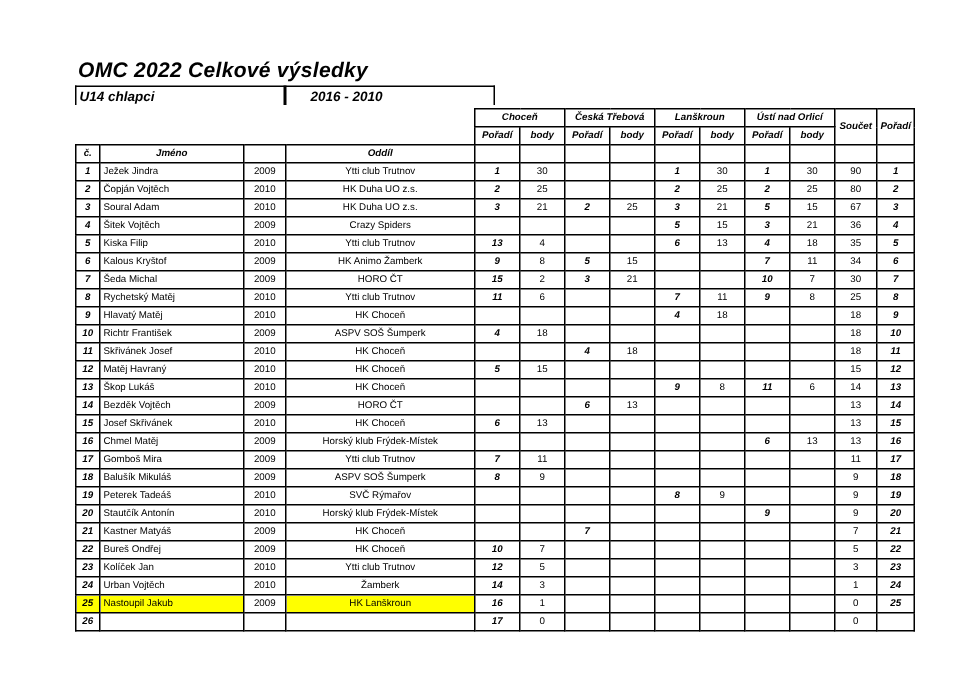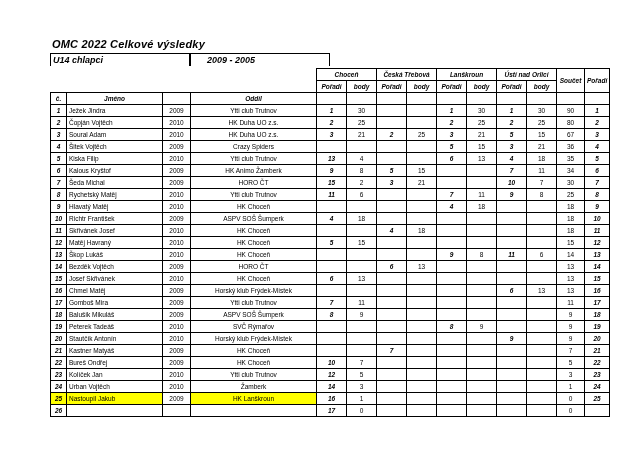--- a/index.html
+++ b/index.html
@@ -15,21 +15,21 @@
     overflow: hidden;
   }
   .page {
     position: relative;
     width: 640px;
     height: 453px;
     box-sizing: border-box;
     padding: 38px 0 0 50px;
   }
   .doc-title {
-    font-size: 11px;
+    font-size: 14px;
     font-style: italic;
     font-weight: bold;
     margin: 0 0 3px 2px;
     letter-spacing: 0.2px;
   }
   .subtitle-row {
     display: flex;
     align-items: flex-end;
     margin: 0 0 2px 0;
     height: 13px;
@@ -89,21 +89,21 @@
 </style>
 </head>
 <body>
 
 <div class="page">
 
   <div class="doc-title">OMC 2022 Celkové výsledky</div>
 
   <div class="subtitle-row">
     <div class="subtitle-cell subtitle-left">U14 chlapci</div>
-    <div class="subtitle-cell subtitle-mid">2009 - 2005</div>
+    <div class="subtitle-cell subtitle-mid">2016 - 2010</div>
   </div>
 
   <table class="results">
     <colgroup>
       <col class="c-poradi">
         <col class="c-jmeno">
         <col class="c-rok">
         <col class="c-oddil">
       <col class="c-p">
         <col class="c-b">

